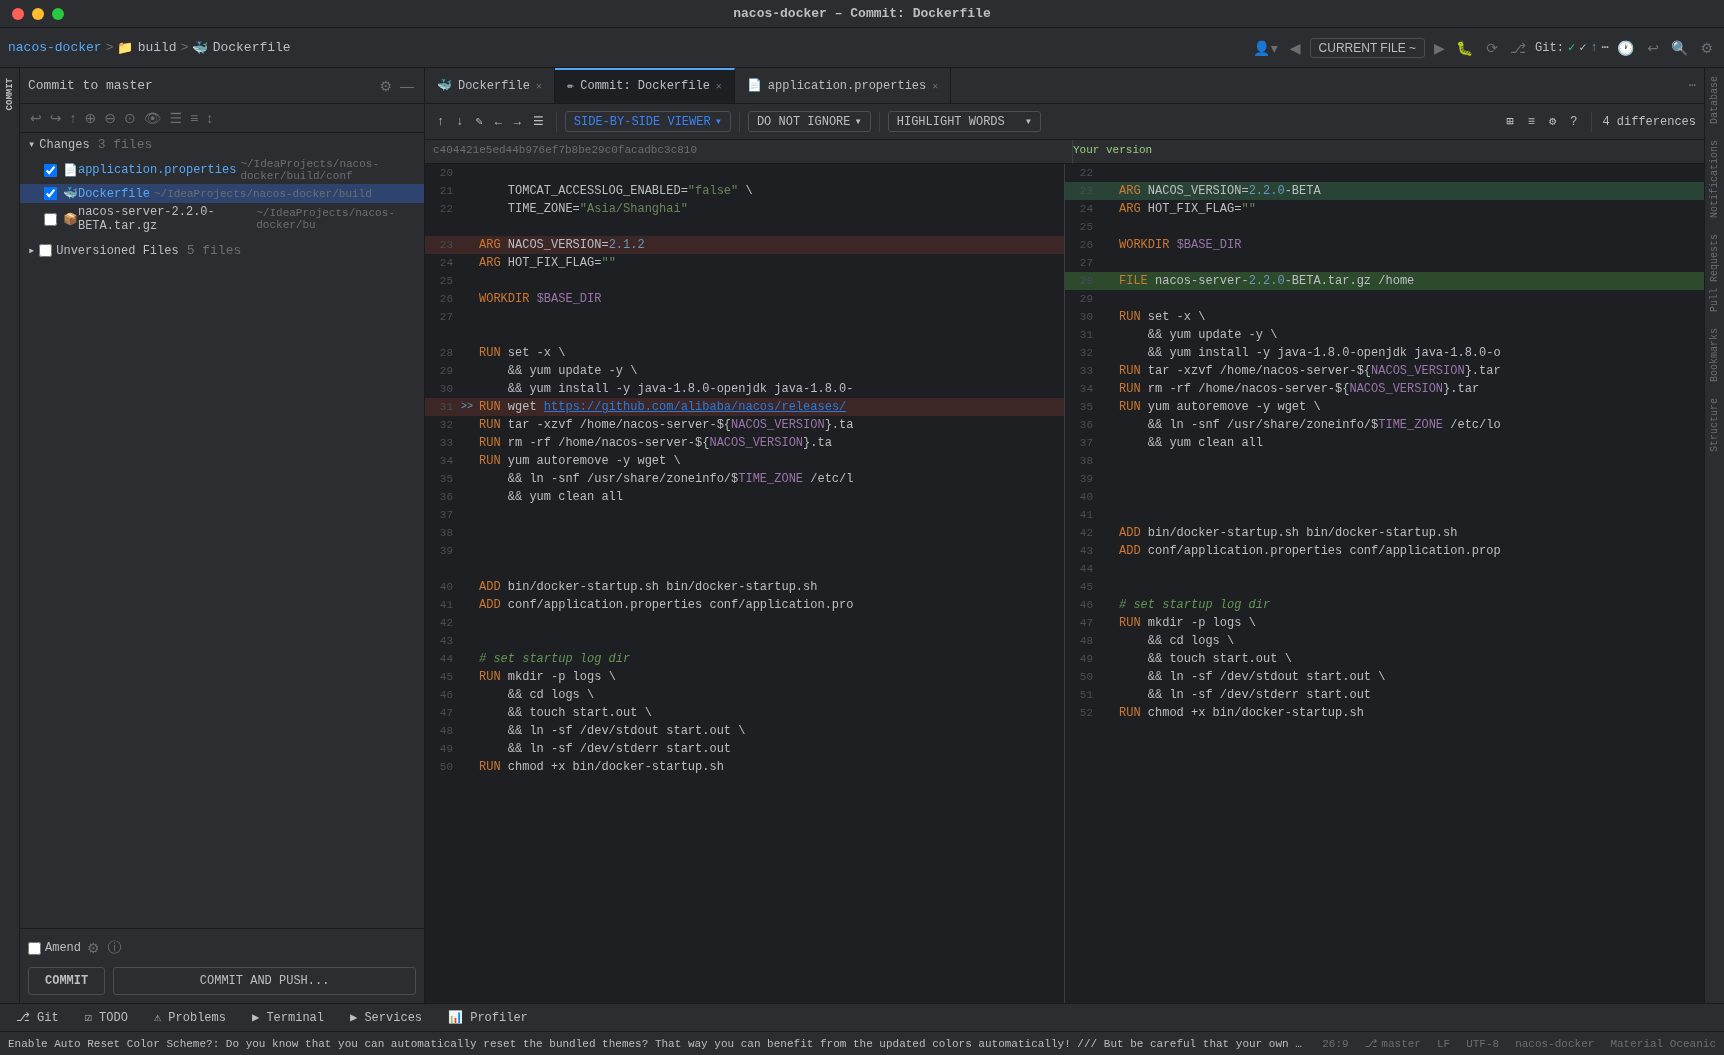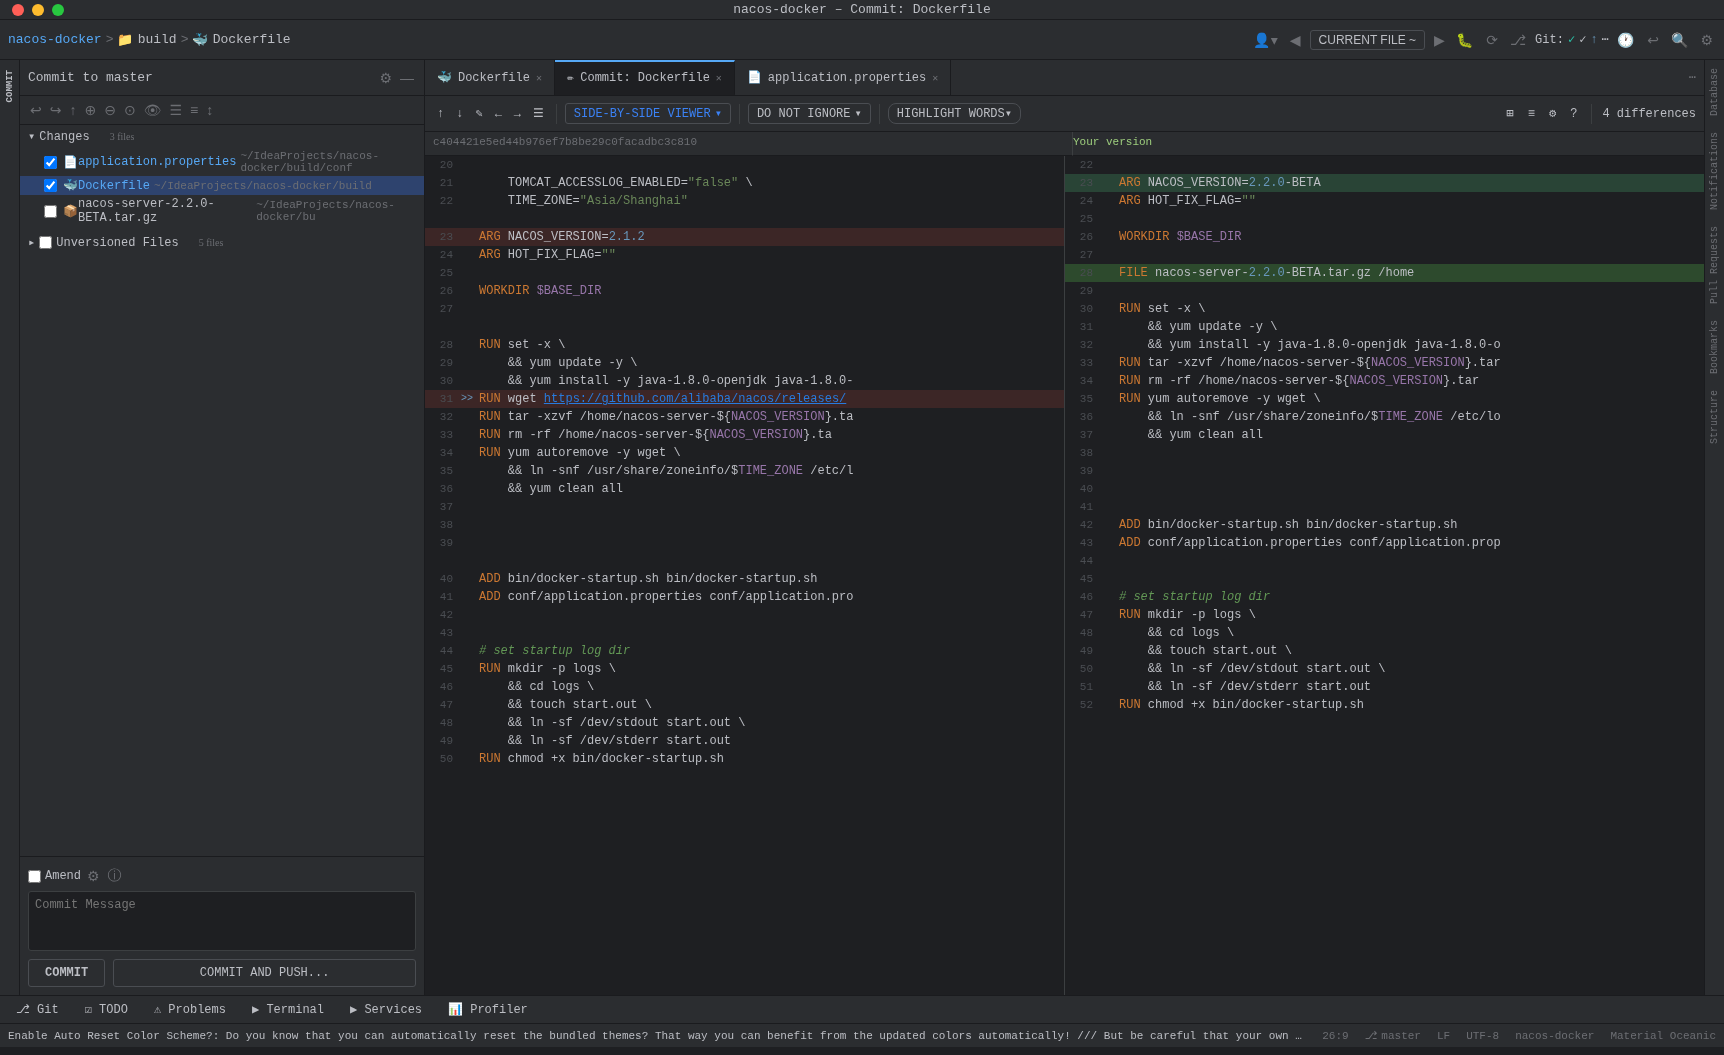--- a/index.html
+++ b/index.html
@@ -8,27 +8,28 @@
       background: #1e1f22;
       color: #bcbec4;
       font-size: 12px;
       overflow: hidden;
       width: 1724px;
       height: 1055px;
     }
 
     
     .titlebar {
-      height: 20px;
+      height: 28px;
       background: #2b2d30;
       display: flex;
       align-items: center;
       justify-content: center;
       position: relative;
       border-bottom: 1px solid #1a1b1e;
+      font-weight: bold;
     }
     .titlebar-title {
       font-size: 13px;
       color: #bcbec4;
     }
     .traffic-lights {
       position: absolute;
       left: 12px;
       display: flex;
       gap: 8px;
@@ -139,24 +140,23 @@
       display: flex;
       align-items: center;
       padding: 4px 8px;
       color: #bcbec4;
       font-size: 12px;
       cursor: pointer;
       user-select: none;
     }
     .chevron { margin-right: 4px; }
     .badge {
-      margin-left: 20px;
+      margin-left: 8px;
       color: #6c6e73;
-      font-size: 10px;
-      font-family: Liberation Serif, serif;
+      font-size: 13px;
     }
 
     .file-item {
       display: flex;
       align-items: center;
       padding: 2px 8px 2px 24px;
       cursor: pointer;
       color: #bcbec4;
       font-size: 12px;
     }
@@ -316,29 +316,29 @@
       color: #bcbec4;
       padding: 2px 8px;
       cursor: pointer;
       font-size: 12px;
       font-family: inherit;
       border-radius: 3px;
     }
     .highlight-words-btn {
       display: flex;
       align-items: center;
-      gap: 0;
+      gap: 20px;
       background: none;
       border: 1px solid #4a4d52;
       color: #bcbec4;
       padding: 2px 8px;
       cursor: pointer;
       font-size: 12px;
       font-family: inherit;
-      border-radius: 8px;
+      border-radius: 3px;
     }
     .diff-toolbar-right {
       margin-left: auto;
       display: flex;
       align-items: center;
       gap: 6px;
     }
     .diff-count {
       color: #bcbec4;
       font-size: 12px;
@@ -645,21 +645,20 @@
         </div>
       </div>
 
       <div class="commit-area">
         <div class="amend-row">
           <input type="checkbox" style="">
           <span class="amend-label">Amend</span>
           <button class="panel-action-btn">⚙</button>
           <button class="panel-action-btn">ⓘ</button>
         </div>
-        <textarea class="commit-msg-input" placeholder="Commit Message" style=""></textarea>
         <div class="commit-buttons">
           <button class="commit-btn">COMMIT</button>
           <button class="commit-and-push-btn">COMMIT AND PUSH...</button>
         </div>
       </div>
     </div>
 
     <div class="right-panel">
 
       <div class="tabs-bar">

